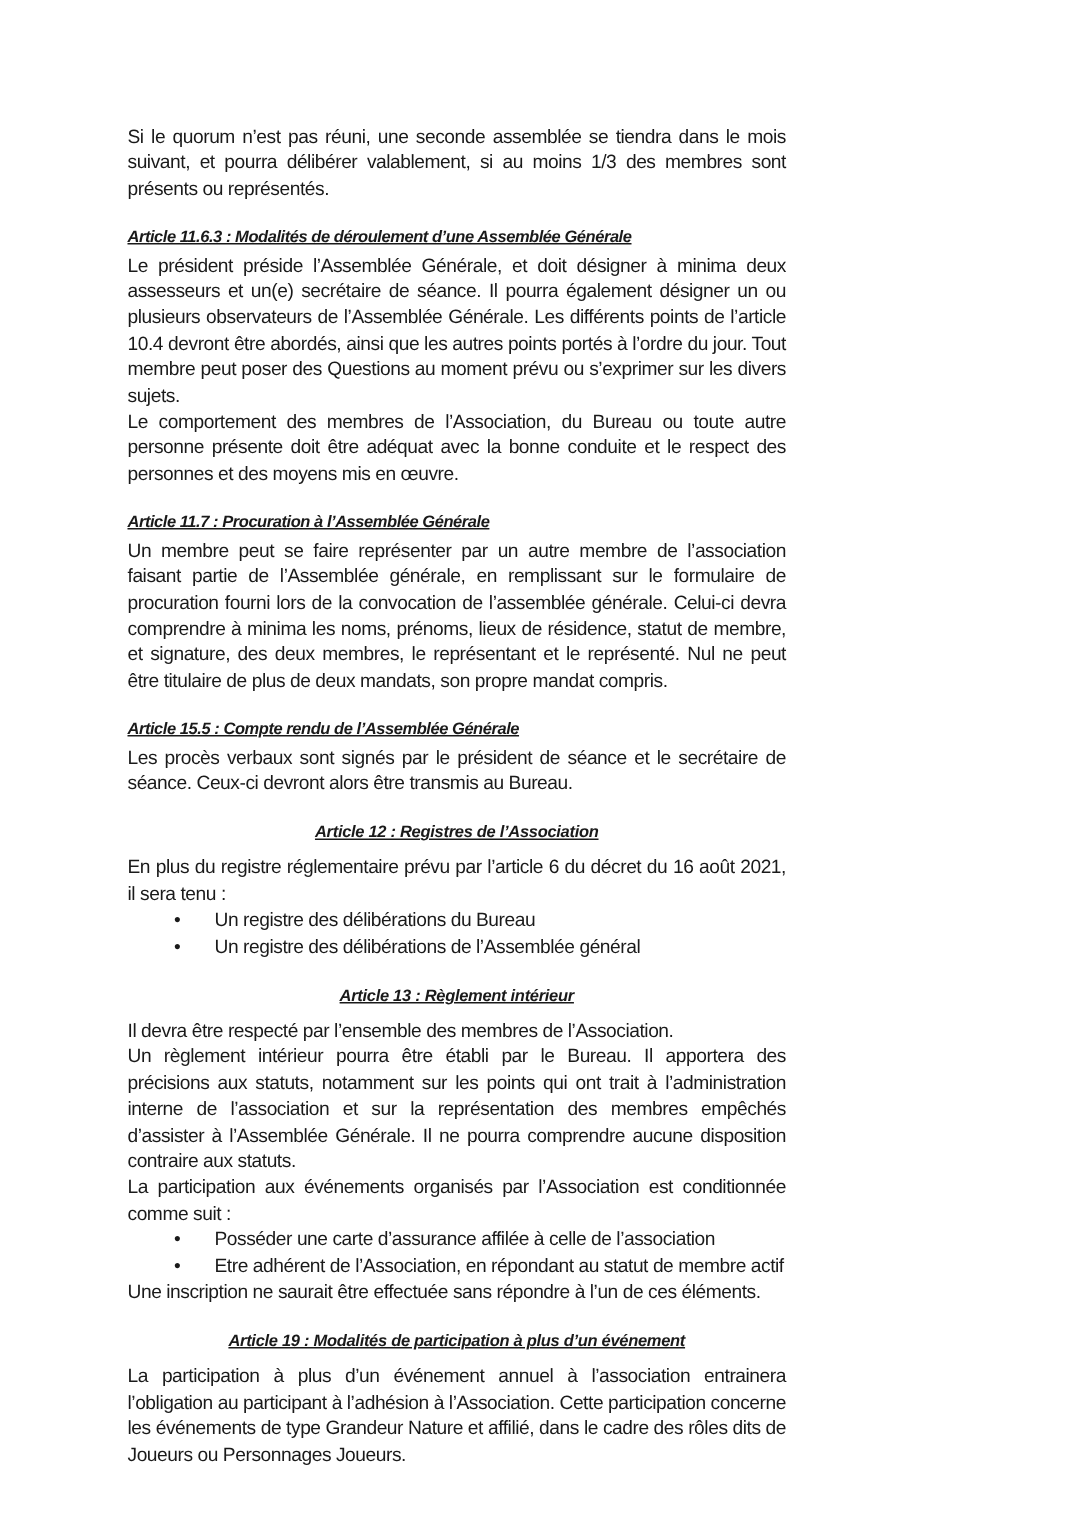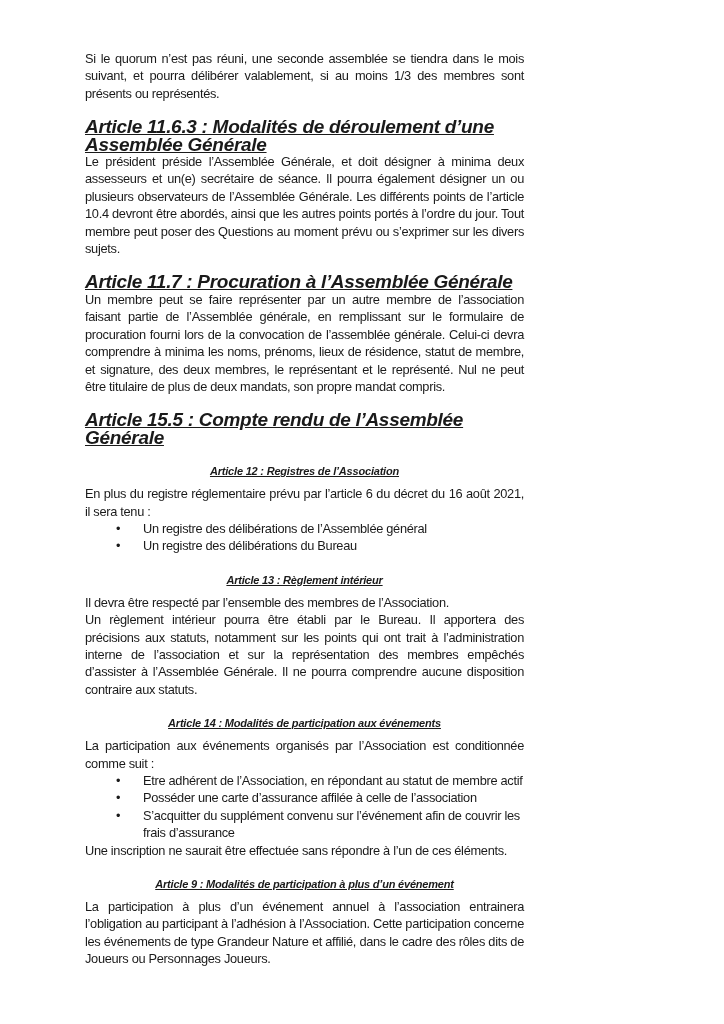--- a/index.html
+++ b/index.html
@@ -4,36 +4,36 @@
 <style>
   html, body {
     margin: 0;
     padding: 0;
     background: #ffffff;
   }
   .page {
     width: 608px;
     height: 1024px;
     box-sizing: border-box;
-    padding: 50px 84px 40px 85px;
+    padding: 82px 84px 40px 85px;
     background: #ffffff;
     color: #1a1a1a;
     font-family: "Liberation Sans", "DejaVu Sans", sans-serif;
     font-size: 12.8px;
     letter-spacing: -0.3px;
     line-height: 17.4px;
     overflow: hidden;
   }
   p.body-text {
     margin: 0;
     text-align: justify;
   }
   .sub-heading {
     margin: 16px 0 0 0;
-    font-size: 19px;
+    font-size: 11px;
     font-weight: bold;
     font-style: italic;
     text-decoration: underline;
     text-align: left;
     line-height: 17.4px;
   }
   .main-heading {
     margin: 15px 0 3px 0;
     font-size: 11px;
     font-weight: bold;
@@ -63,42 +63,42 @@
 </style>
 </head>
 <body>
 
 <div class="page">
 
   <p class="body-text">Si le quorum n’est pas réuni, une seconde assemblée se tiendra dans le mois suivant, et pourra délibérer valablement, si au moins 1/3 des membres sont présents ou représentés.</p>
 
   <h3 class="sub-heading">Article 11.6.3 : Modalités de déroulement d’une Assemblée Générale</h3>
   <p class="body-text">Le président préside l’Assemblée Générale, et doit désigner à minima deux assesseurs et un(e) secrétaire de séance. Il pourra également désigner un ou plusieurs observateurs de l’Assemblée Générale. Les différents points de l’article 10.4 devront être abordés, ainsi que les autres points portés à l’ordre du jour. Tout membre peut poser des Questions au moment prévu ou s’exprimer sur les divers sujets.</p>
+  <p class="body-text">Le comportement des membres de l’Association, du Bureau ou toute autre personne présente doit être adéquat avec la bonne conduite et le respect des personnes et des moyens mis en œuvre.</p>
 
   <h3 class="sub-heading">Article 11.7 : Procuration à l’Assemblée Générale</h3>
   <p class="body-text">Un membre peut se faire représenter par un autre membre de l’association faisant partie de l’Assemblée générale, en remplissant sur le formulaire de procuration fourni lors de la convocation de l’assemblée générale. Celui-ci devra comprendre à minima les noms, prénoms, lieux de résidence, statut de membre, et signature, des deux membres, le représentant et le représenté. Nul ne peut être titulaire de plus de deux mandats, son propre mandat compris.</p>
 
   <h3 class="sub-heading">Article 15.5 : Compte rendu de l’Assemblée Générale</h3>
+  <p class="body-text">Les procès verbaux sont signés par le président de séance et le secrétaire de séance. Ceux-ci devront alors être transmis au Bureau.</p>
 
   <h2 class="main-heading">Article 12 : Registres de l’Association</h2>
   <p class="body-text">En plus du registre réglementaire prévu par l’article 6 du décret du 16 août 2021, il sera tenu :</p>
   <ul class="bullet-list">
+    <li>Un registre des délibérations du Bureau</li>
     <li>Un registre des délibérations de l’Assemblée général</li>
-    <li>Un registre des délibérations du Bureau</li>
   </ul>
 
   <h2 class="main-heading">Article 13 : Règlement intérieur</h2>
   <p class="body-text">Il devra être respecté par l’ensemble des membres de l’Association.</p>
   <p class="body-text">Un règlement intérieur pourra être établi par le Bureau. Il apportera des précisions aux statuts, notamment sur les points qui ont trait à l’administration interne de l’association et sur la représentation des membres empêchés d’assister à l’Assemblée Générale. Il ne pourra comprendre aucune disposition contraire aux statuts.</p>
 
-  <h2 class="main-heading">Article 14 : Modalités de participation aux événements</h2>
   <p class="body-text">La participation aux événements organisés par l’Association est conditionnée comme suit :</p>
   <ul class="bullet-list">
+    <li>Posséder une carte d’assurance affilée à celle de l’association</li>
     <li>Etre adhérent de l’Association, en répondant au statut de membre actif</li>
-    <li>Posséder une carte d’assurance affilée à celle de l’association</li>
-    <li>S’acquitter du supplément convenu sur l’événement afin de couvrir les frais d’assurance</li>
   </ul>
   <p class="body-text">Une inscription ne saurait être effectuée sans répondre à l’un de ces éléments.</p>
 
-  <h2 class="main-heading">Article 9 : Modalités de participation à plus d’un événement</h2>
+  <h2 class="main-heading">Article 19 : Modalités de participation à plus d’un événement</h2>
   <p class="body-text">La participation à plus d’un événement annuel à l’association entrainera l’obligation au participant à l’adhésion à l’Association. Cette participation concerne les événements de type Grandeur Nature et affilié, dans le cadre des rôles dits de Joueurs ou Personnages Joueurs.</p>
 
 </div>
 
 </body></html>

